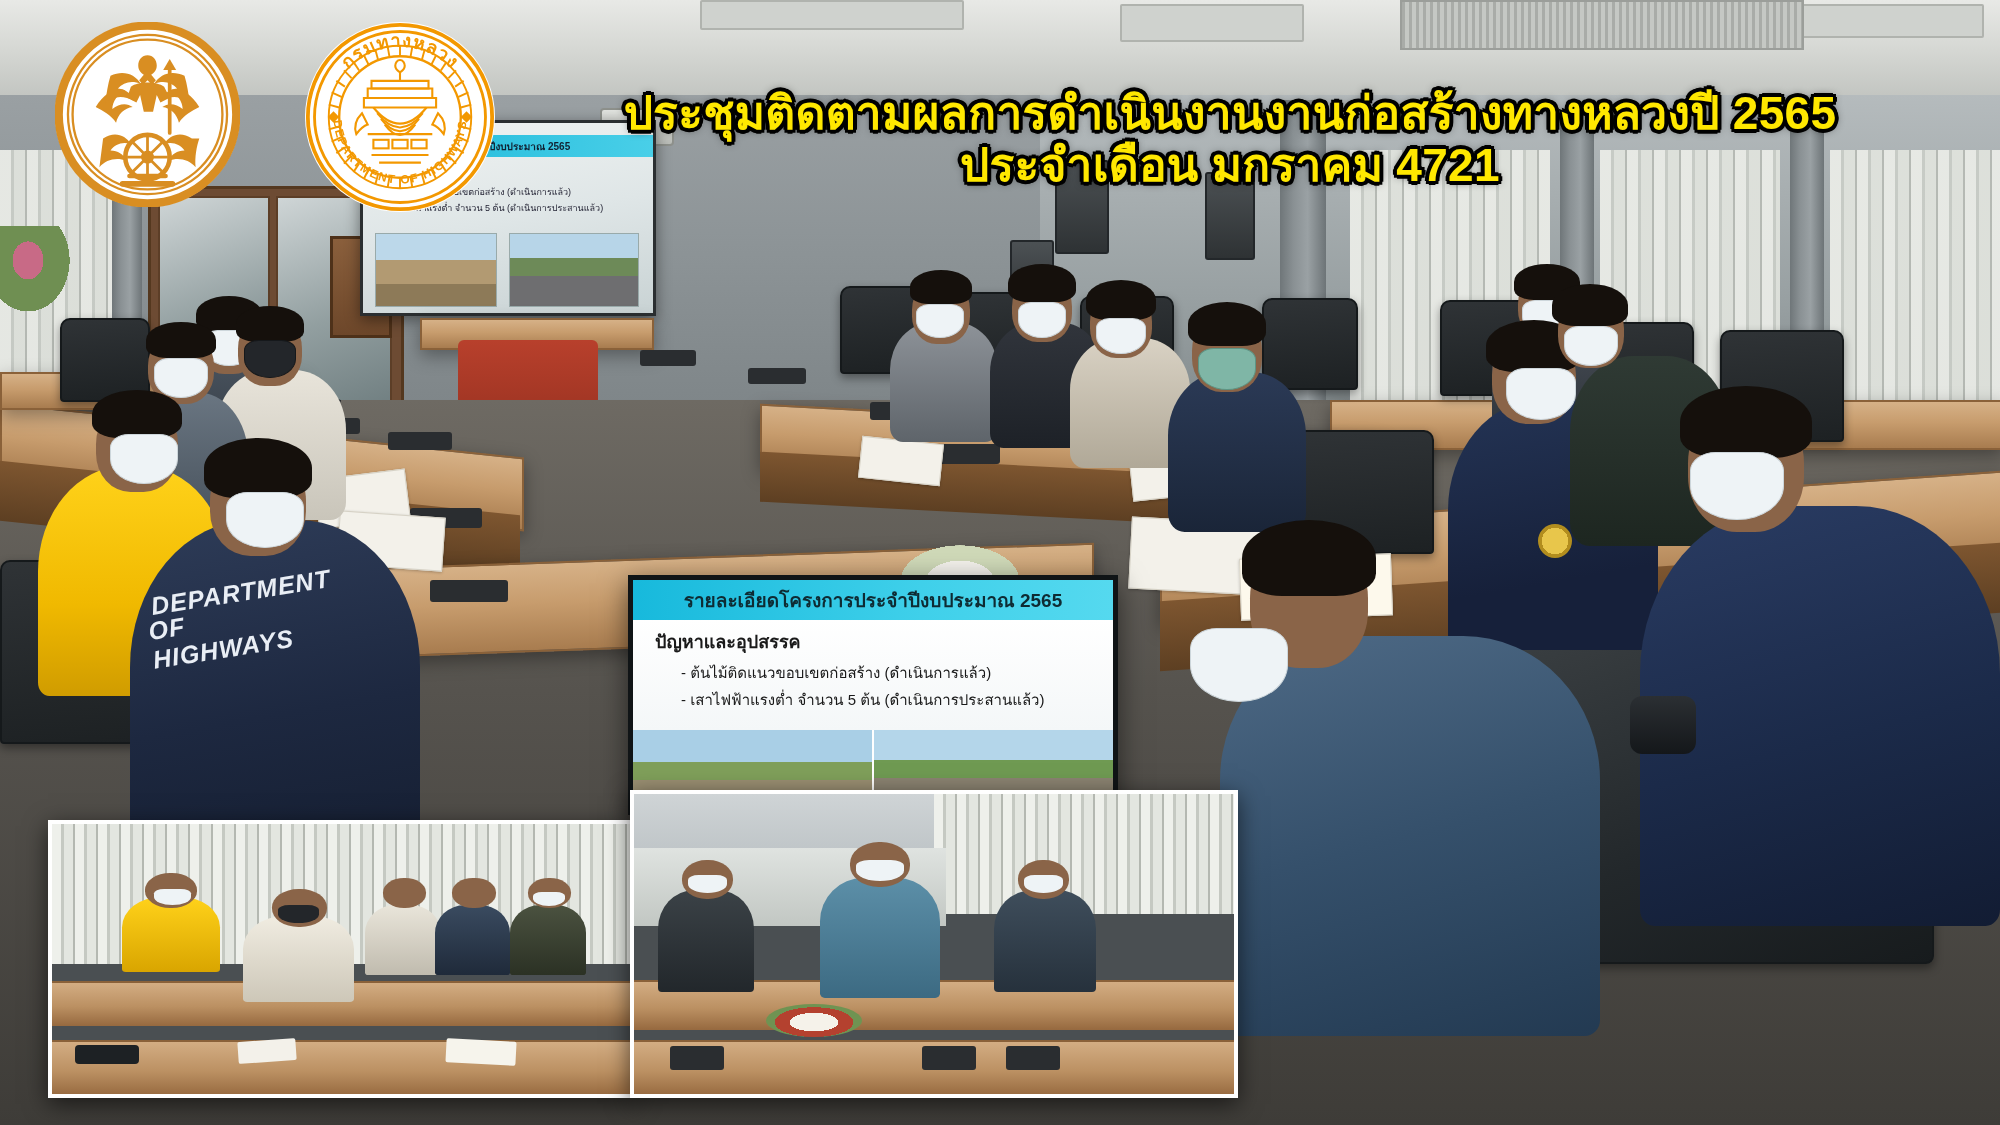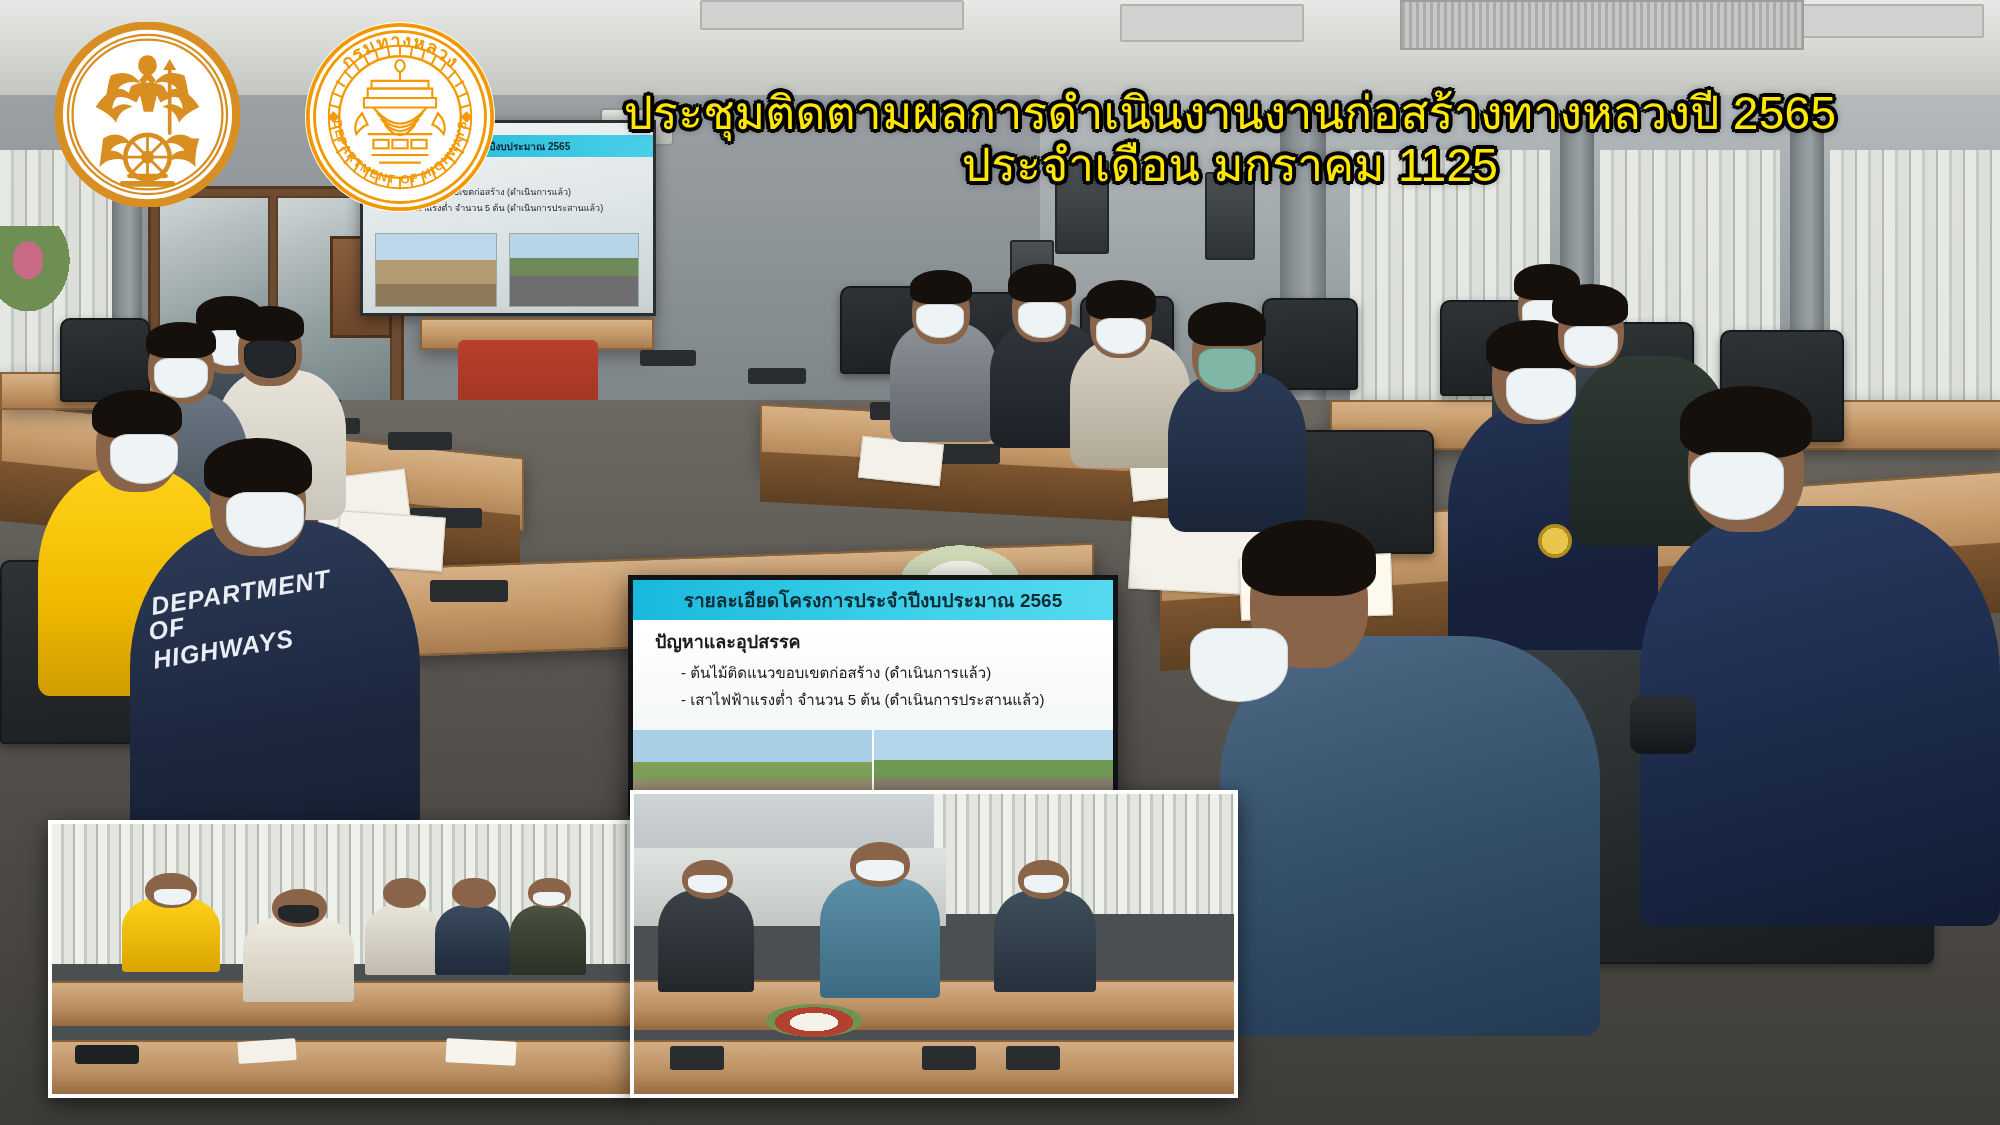--- a/index.html
+++ b/index.html
@@ -274,21 +274,21 @@
   #seal-garuda { left: 55px;  top: 22px; width: 185px; height: 185px; }
   #seal-doh    { left: 305px; top: 22px; width: 190px; height: 190px; }
 
   .title-block {
     position: absolute;
     left: 520px; top: 88px; width: 1420px;
     text-align: center;
   }
   .title-line {
     color: #ffe800;
-    font-weight: normal;
+    font-weight: bold;
     font-size: 46px;
     line-height: 1.12;
     letter-spacing: 0.3px;
     text-shadow:
       -3px -3px 0 #000, 3px -3px 0 #000, -3px 3px 0 #000, 3px 3px 0 #000,
       -4px 0 0 #000, 4px 0 0 #000, 0 -4px 0 #000, 0 4px 0 #000,
       0 0 10px rgba(0,0,0,0.9);
     white-space: nowrap;
   }
 </style>
@@ -690,18 +690,18 @@
           <textPath href="#arc-top" startOffset="50%" text-anchor="middle">กรมทางหลวง</textPath>
         </text>
         <text font-family="'Liberation Sans', sans-serif" font-size="12.5" font-weight="bold" fill="#f39800" letter-spacing="1.6">
           <textPath href="#arc-bot" startOffset="50%" text-anchor="middle">DEPARTMENT OF HIGHWAYS</textPath>
         </text>
       </svg>
     </div>
 
     <div class="title-block">
       <div class="title-line">ประชุมติดตามผลการดำเนินงานงานก่อสร้างทางหลวงปี 2565</div>
-      <div class="title-line">ประจำเดือน มกราคม 1125</div>
+      <div class="title-line">ประจำเดือน มกราคม 4721</div>
     </div>
 
   </div>
 
 </div>
 
 </body></html>

